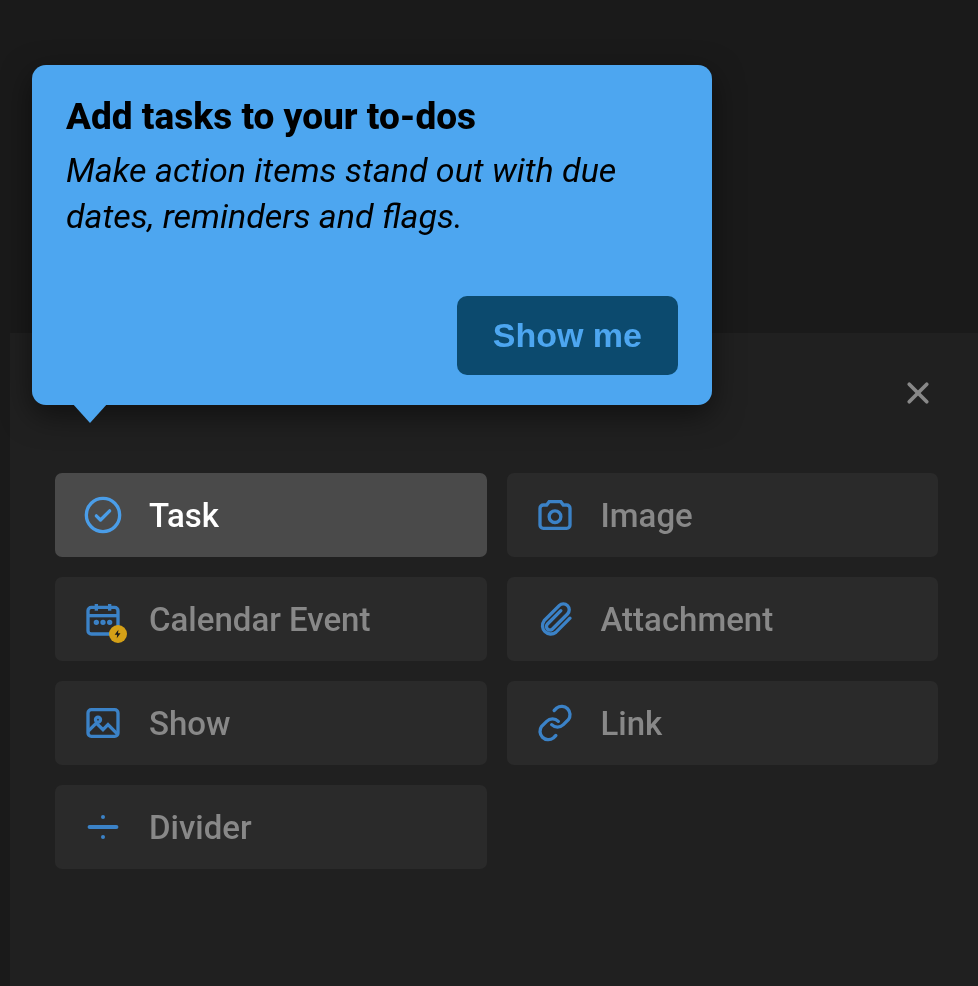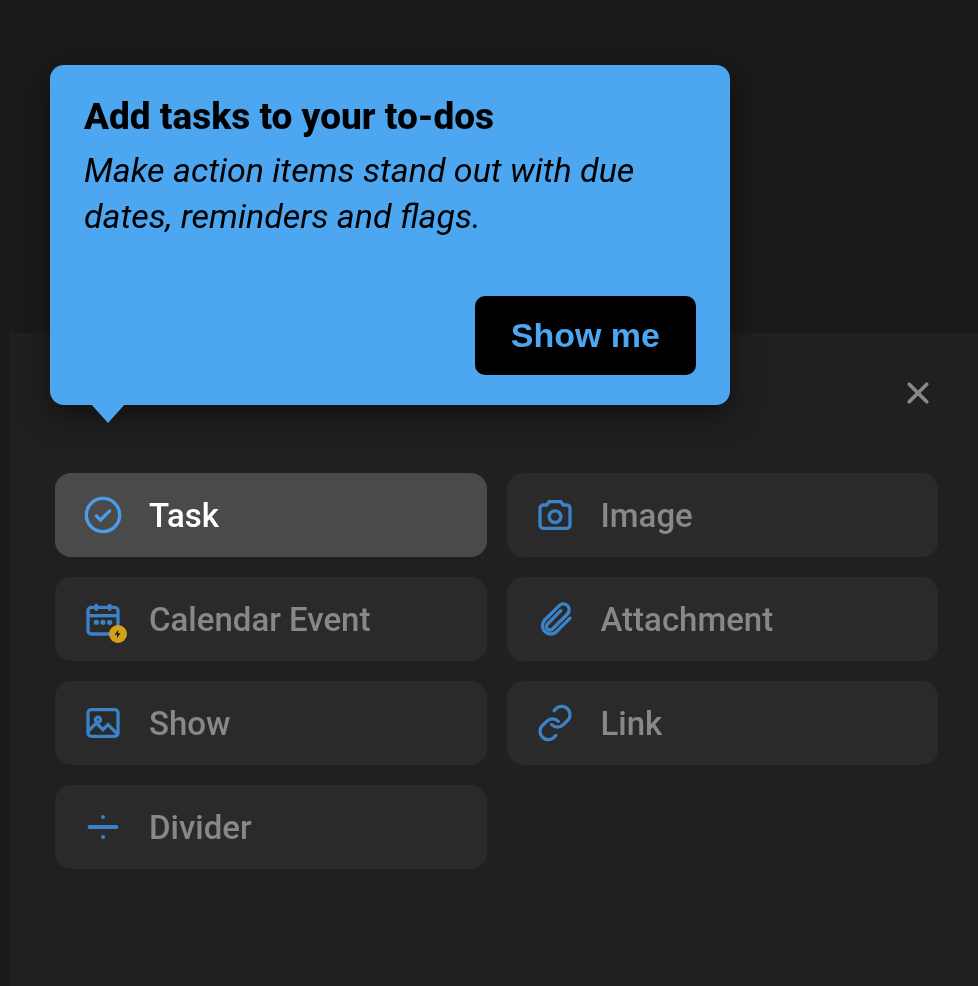--- a/index.html
+++ b/index.html
@@ -47,21 +47,21 @@
       grid-template-columns: 1fr 1fr;
       gap: 20px 20px;
       margin-top: 100px;
     }
     .option {
       display: flex;
       align-items: center;
       gap: 26px;
       padding: 22px 28px;
       background: #2a2a2a;
-      border-radius: 16px;
+      border-radius: 7px;
       cursor: pointer;
       font-size: 33px;
       font-weight: 500;
       color: #888;
     }
     .option.active {
       background: #4a4a4a;
       color: #fff;
     }
     .option .icon-wrap {
@@ -76,21 +76,21 @@
     .option.active .icon-wrap {
       color: #4a9de8;
     }
     .option svg {
       width: 100%;
       height: 100%;
     }
     .tooltip {
       position: absolute;
       top: 65px;
-      left: 50px;
+      left: 32px;
       width: 680px;
       background: #4da6f0;
       border-radius: 14px;
       padding: 30px 34px 30px 34px;
       box-shadow: 0 10px 30px rgba(0,0,0,0.5);
       z-index: 10;
     }
     .tooltip-arrow {
       position: absolute;
       bottom: -18px;
@@ -113,21 +113,21 @@
       color: #000;
       line-height: 1.35;
       margin-bottom: 56px;
       font-style: italic;
     }
     .tooltip-actions {
       display: flex;
       justify-content: flex-end;
     }
     .show-me-btn {
-      background: #000000;
+      background: #0c4a6e;
       color: #4da6f0;
       border: none;
       padding: 20px 36px;
       border-radius: 10px;
       font-size: 34px;
       font-weight: 600;
       cursor: pointer;
     }
     .cal-badge {
       position: relative;

